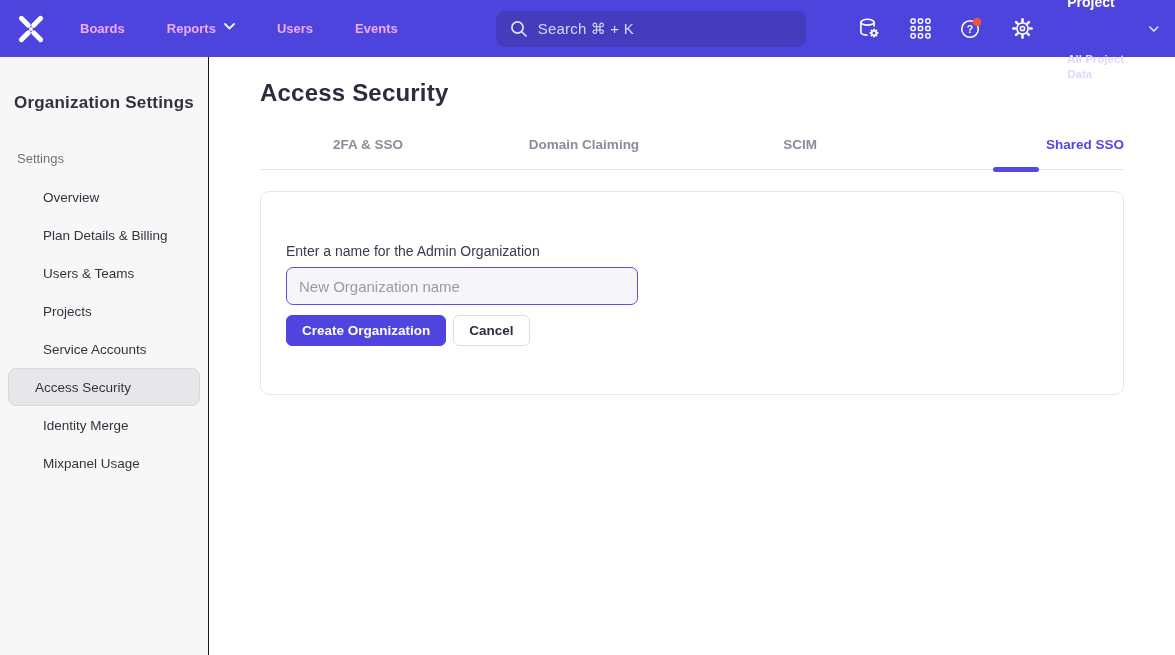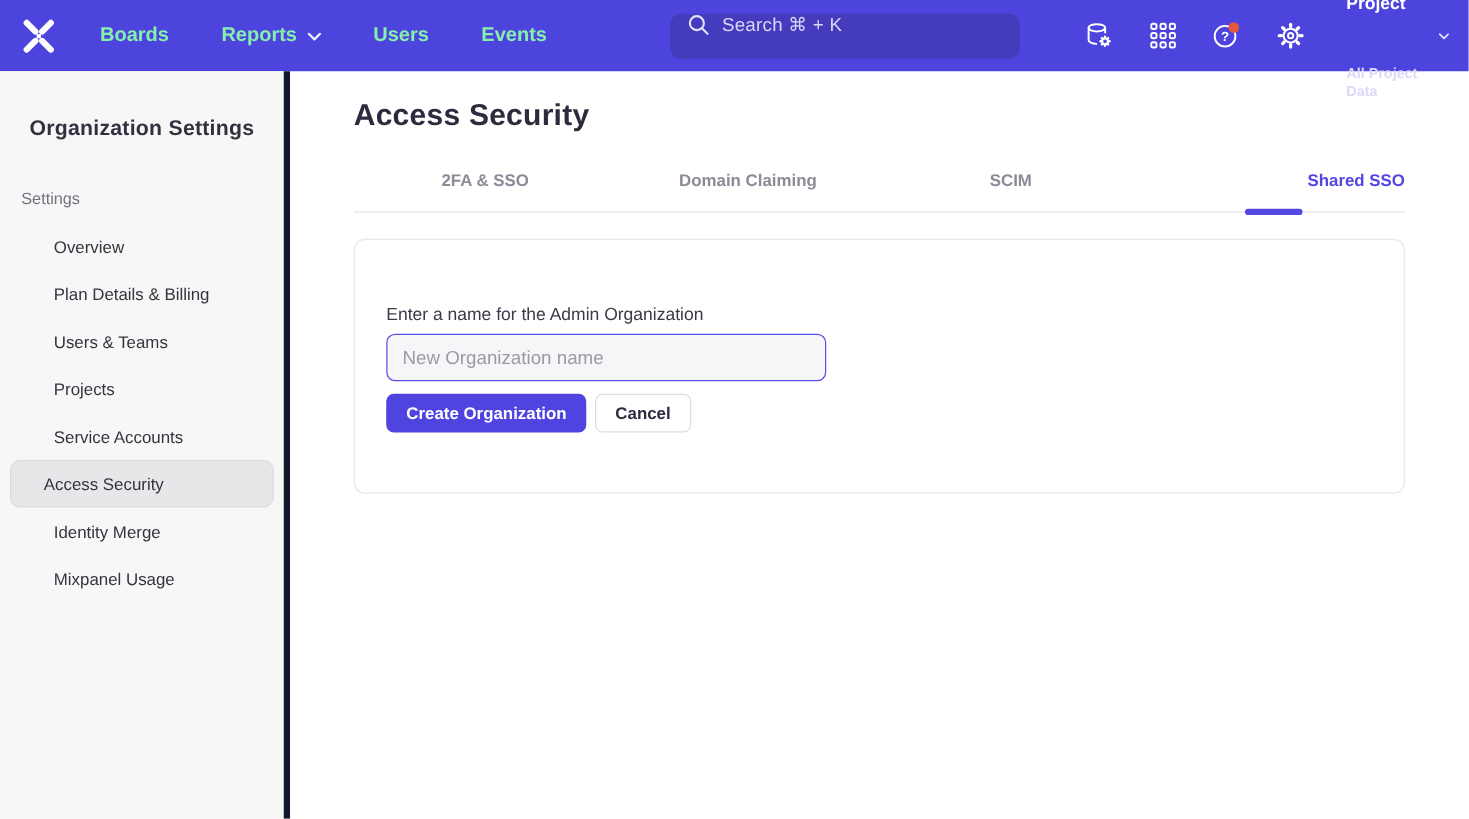--- a/index.html
+++ b/index.html
@@ -2,36 +2,36 @@
 <html><head>
 <meta charset="utf-8">
 <style>
   * { margin:0; padding:0; box-sizing:border-box; }
   html,body { width:1175px; height:655px; font-family:"Liberation Sans", sans-serif; background:#fff; overflow:hidden; }
   .app { width:1175px; height:655px; display:flex; flex-direction:column; }
 
   
   .topbar { height:57px; background:#4c44dd; display:flex; align-items:center; flex-shrink:0; padding:0 16px 0 16px; }
   .logo { width:34px; height:34px; display:flex; align-items:center; justify-content:center; margin-right:34px; cursor:pointer; }
-  .nav-item { color:#86efac; font-size:16px; font-weight:700; margin-right:42px; cursor:pointer; display:flex; align-items:center; gap:8px; }
+  .nav-item { color:#f0abfc; font-size:13px; font-weight:700; margin-right:42px; cursor:pointer; display:flex; gap:8px; }
   .nav-item svg { margin-top:2px; }
-  .searchbox { width:370px; height:36px; background:#453cbd; border-radius:9px; display:flex; padding:0 14px; margin-left:56px; cursor:text; }
+  .searchbox { width:370px; height:36px; background:#453cbd; border-radius:9px; display:flex; align-items:center; padding:0 14px; margin-left:56px; cursor:text; }
   .searchbox .stext { color:#d9d6f6; font-size:15px; margin-left:10px; letter-spacing:.2px; }
   .top-icons { display:flex; align-items:center; gap:25px; margin-left:50px; }
   .icon-btn { width:26px; height:26px; display:flex; align-items:center; justify-content:center; cursor:pointer; position:relative; }
   .project-switcher { margin-left:32px; display:flex; align-items:center; gap:14px; cursor:pointer; }
   .project-meta { display:flex; flex-direction:column; line-height:1.25; }
   .project-name { color:#ffffff; font-size:14px; font-weight:700; }
   .project-sub { color:#dcd9f8; font-size:11.5px; font-weight:700;margin-top:41px; }
 
   
   .layout { flex:1; display:flex; min-height:0; }
 
   
-  .sidebar { width:232px; background:#f7f7f8; border-right:5px solid #0f172a; padding-top:36px; flex-shrink:0; }
+  .sidebar { width:209px; background:#f7f7f8; border-right:1px solid #0f172a; padding-top:36px; flex-shrink:0; }
   .sidebar-title { text-align:center; font-size:17px; font-weight:700; color:#32323f; letter-spacing:.2px; }
   .section-label { margin:38px 0 12px 17px; font-size:13px; color:#73737f; }
   .side-item { height:38px; display:flex; align-items:center; padding-left:34px; font-size:13.5px; color:#34343f; cursor:pointer; margin:0 8px; border-radius:8px; border:1px solid transparent; }
   .side-item.selected { background:#e7e7ea; border-color:#d9d9de; padding-left:26px; }
 
   
   .main { flex:1; padding:0 51px; overflow:hidden; }
   .page-title { margin-top:22px; font-size:24px; font-weight:700; color:#2c2c3f; letter-spacing:.2px; }
   .tabs { display:flex; margin-top:30px; border-bottom:1px solid #e5e5ea; }
   .tab { flex:1; text-align:center; padding-bottom:17px; font-size:13.5px; font-weight:600; color:#8b8b99; cursor:pointer; position:relative; }

